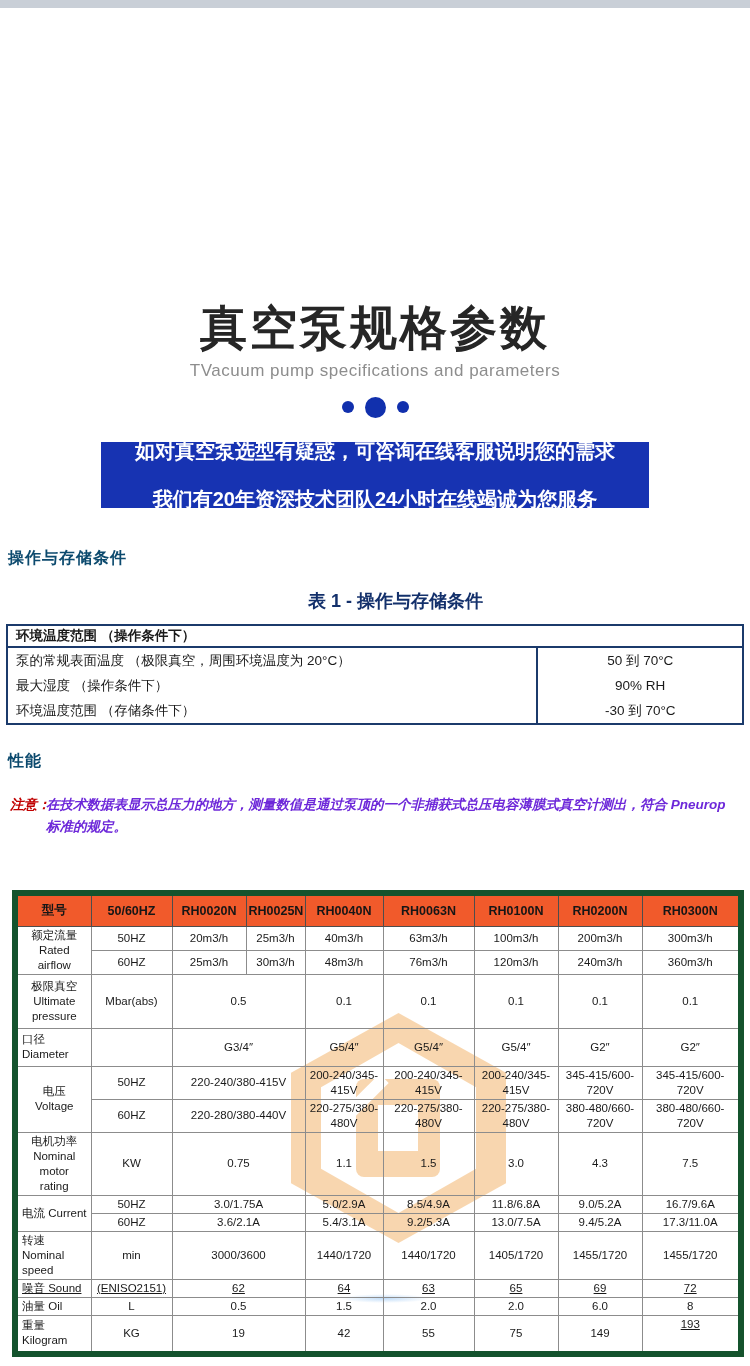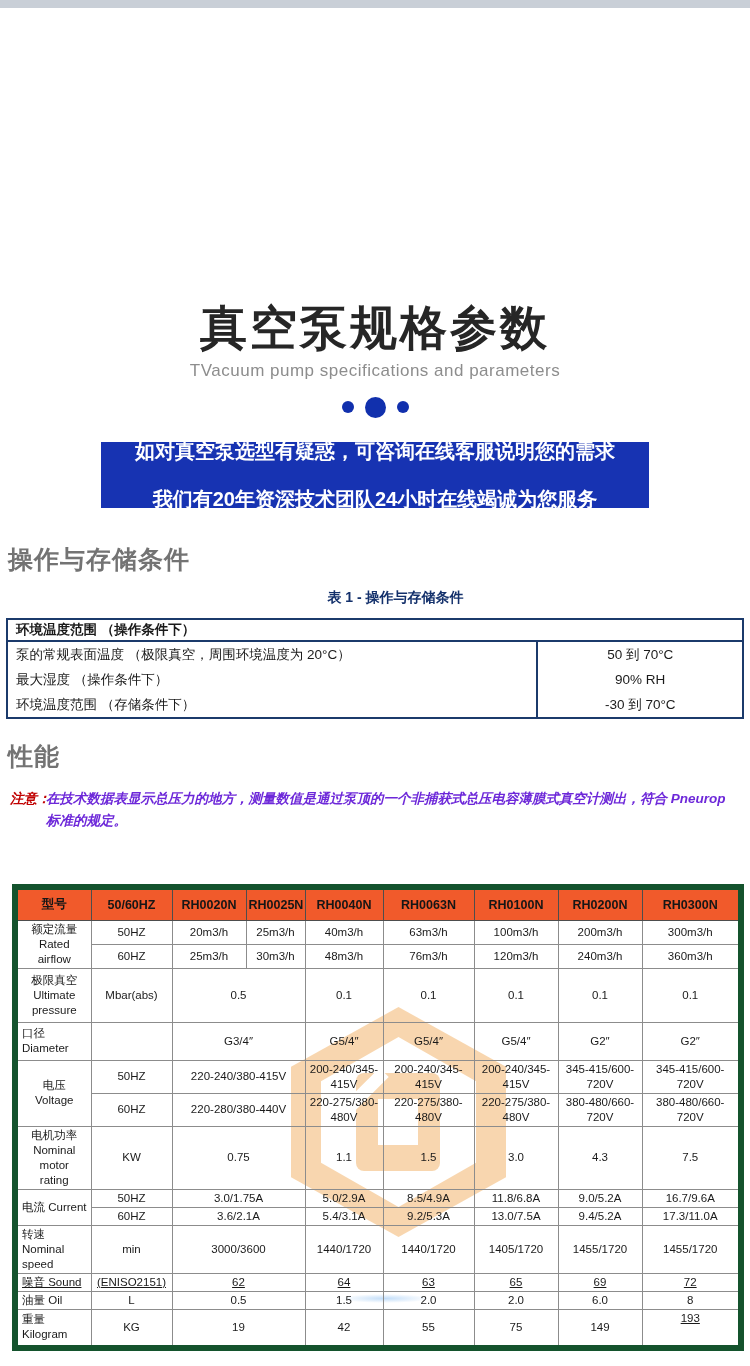--- a/index.html
+++ b/index.html
@@ -24,28 +24,28 @@
 
   
   .banner {
     margin:24px auto 0; width:548px; height:66px; background:#1733b2;
     color:#ffffff; font-weight:bold; font-size:20px; line-height:33px;
     text-align:center; display:flex; flex-direction:column; justify-content:center;gap:15px;
   }
 
   
   .sec-h {
-    margin:38px 0 0 8px; font-size:25px; line-height:27px; font-weight:bold;
-    color:#737373; letter-spacing:1px;
+    margin:38px 0 0 8px; font-size:16px; line-height:27px; font-weight:bold;
+    color:#0c4a6e; letter-spacing:1px;font-family:Liberation Mono, monospace;
   }
   .sec-h.perf { margin-top:24px; }
 
   
   .t1-caption {
-    margin-top:16px; text-align:center; font-size:14px; font-weight:bold; color:#13306b;padding-left:41px;
+    margin-top:16px; text-align:center; font-size:18px; font-weight:bold; color:#13306b;padding-left:41px;
   }
   .t1 {
     margin:11px 6px 0; border:2px solid #1b3a6b; height:101px;
     display:flex; flex-direction:column; font-size:13.5px;
   }
   .t1-row { display:flex; flex:1; align-items:center; }
   .t1-row.first { border-bottom:2px solid #1b3a6b; font-weight:bold; flex:0 0 22px; }
   .t1-label { flex:1; padding-left:8px; }
   .t1-value { flex:0 0 28%; align-self:stretch; border-left:2px solid #1b3a6b;
     display:flex; align-items:center; justify-content:center; text-align:center; }

